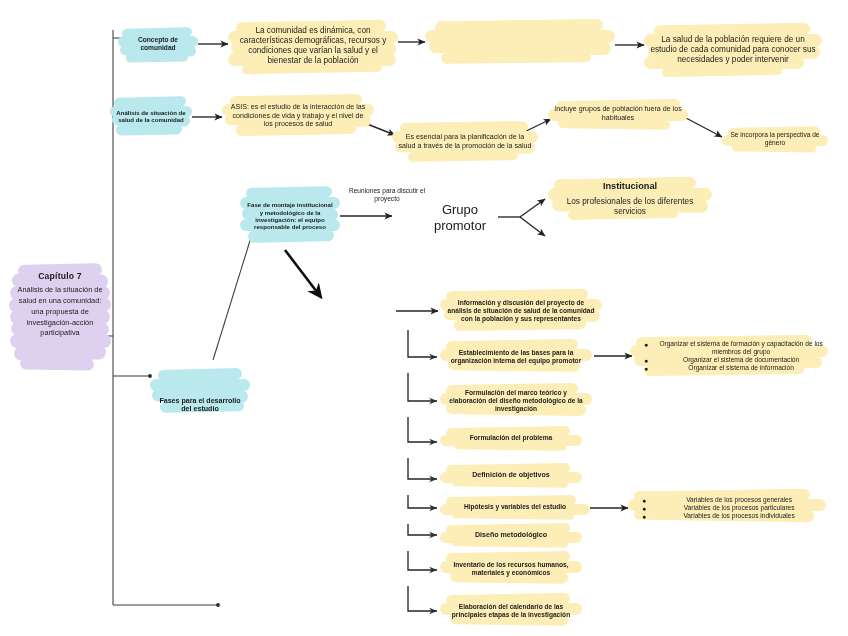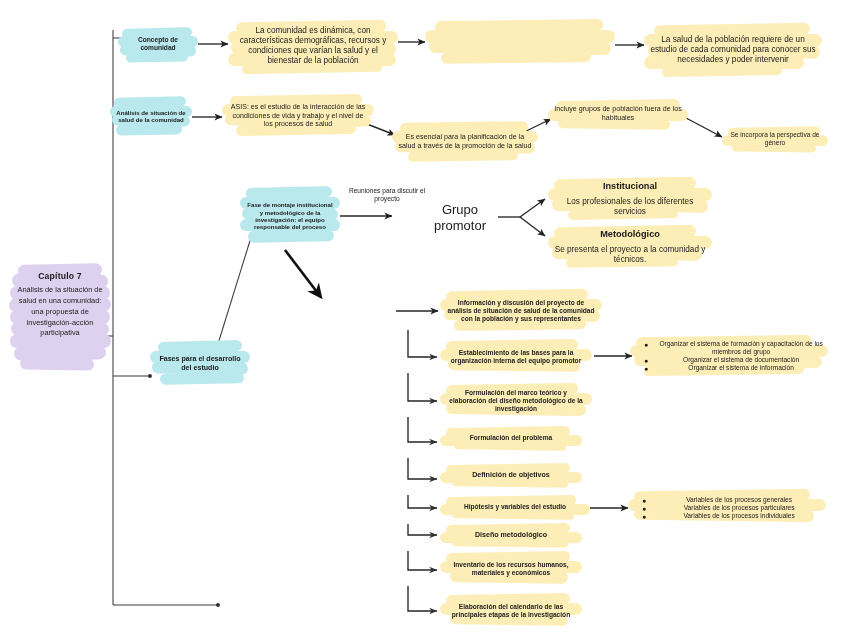--- a/index.html
+++ b/index.html
@@ -278,32 +278,22 @@
     <span class="hl">
       <i style="left:6px;top:0px;width:142px;height:12px;transform:rotate(-1deg);"></i>
       <i style="left:0px;top:10px;width:164px;height:13px;"></i>
       <i style="left:4px;top:21px;width:156px;height:13px;transform:rotate(.6deg);"></i>
       <i style="left:20px;top:32px;width:110px;height:9px;transform:rotate(-1deg);"></i>
     </span>
     <div class="txt bold t9">Institucional</div>
     <div class="txt t8">Los profesionales de los diferentes servicios</div>
   </div>
 
-  <div class="node yellow" style="left:548px;top:226px;width:164px;height:42px;">
-    <span class="hl">
-      <i style="left:6px;top:0px;width:142px;height:12px;transform:rotate(-1deg);"></i>
-      <i style="left:0px;top:10px;width:164px;height:13px;"></i>
-      <i style="left:4px;top:21px;width:150px;height:13px;transform:rotate(.6deg);"></i>
-      <i style="left:18px;top:32px;width:112px;height:9px;transform:rotate(-.8deg);"></i>
-    </span>
-    <div class="txt bold t9">Metodológico</div>
-    <div class="txt t8">Se presenta el proyecto a la comunidad y técnicos.</div>
-  </div>
-
-  <div class="node cyan bold t7" style="left:150px;top:340px;width:100px;height:48px;">
+
+  <div class="node cyan bold t7" style="left:150px;top:368px;width:100px;height:48px;justify-content:flex-end;">
     <span class="hl">
       <i style="left:8px;top:1px;width:84px;height:11px;transform:rotate(-1.4deg);"></i>
       <i style="left:0px;top:11px;width:100px;height:12px;"></i>
       <i style="left:2px;top:22px;width:96px;height:12px;transform:rotate(.8deg);"></i>
       <i style="left:10px;top:33px;width:84px;height:11px;transform:rotate(-1deg);"></i>
     </span>
     <div class="txt">Fases para el desarrollo del estudio</div>
   </div>
 
 

